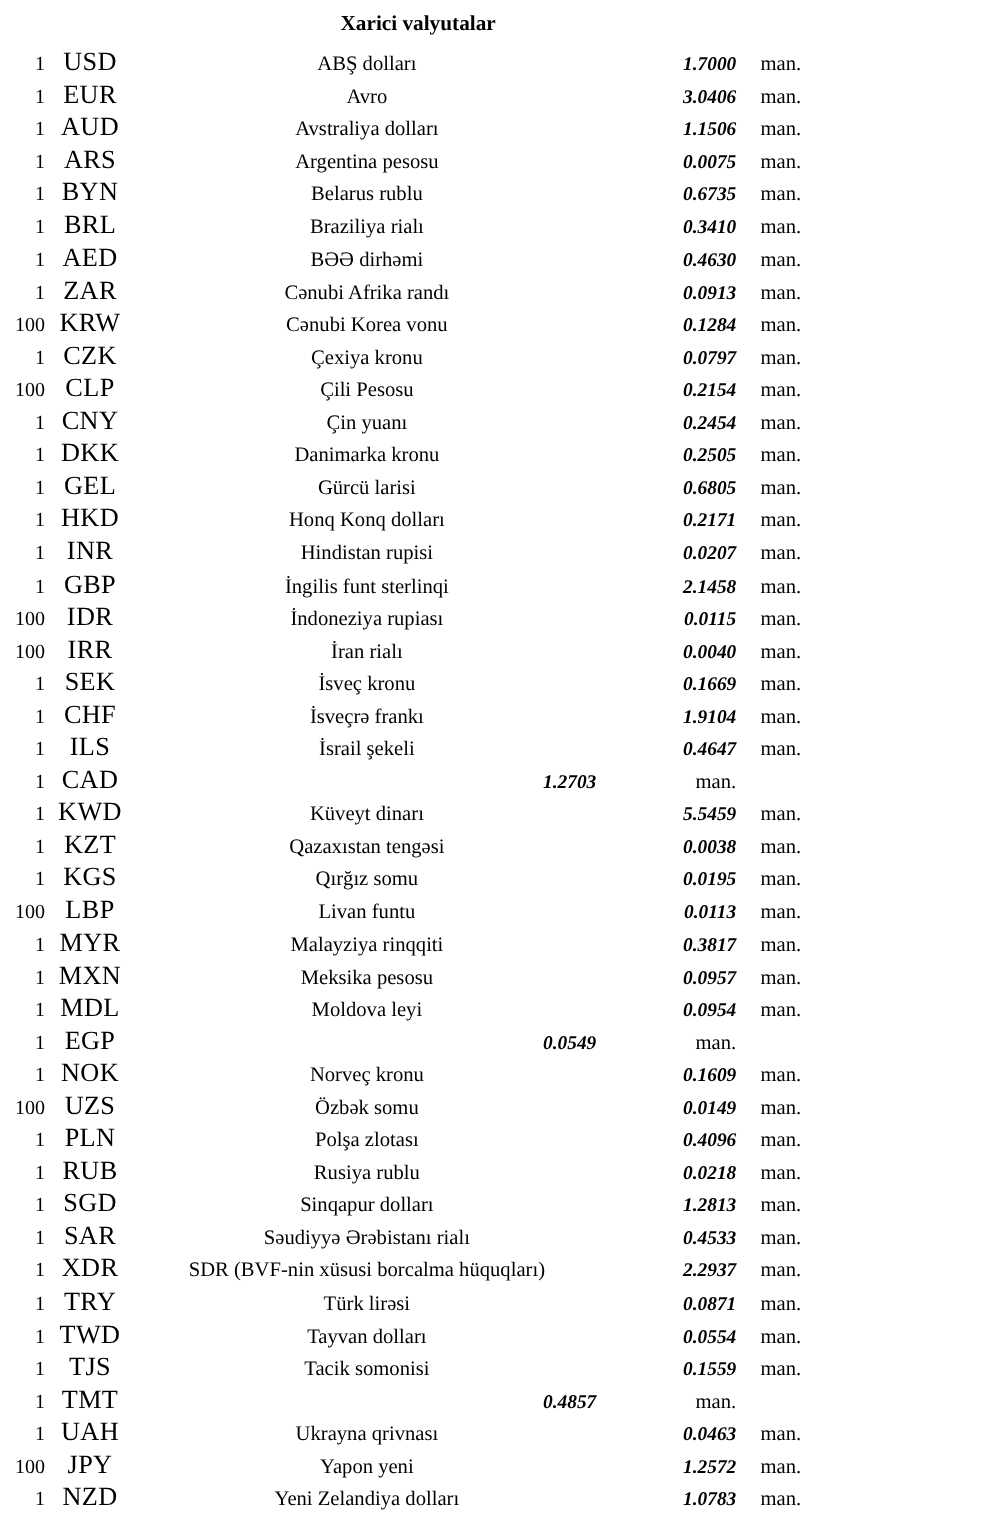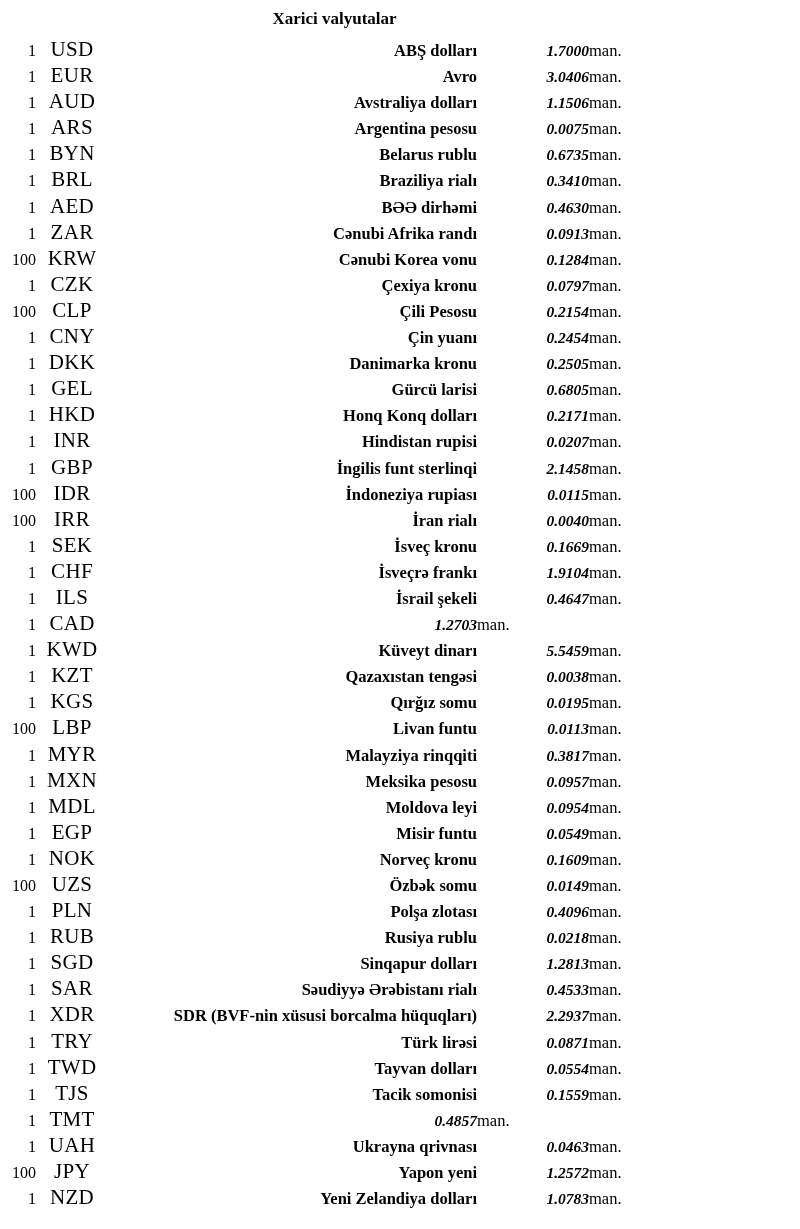--- a/index.html
+++ b/index.html
@@ -28,32 +28,32 @@
     text-align:right;
     padding-right:4px;
     font-size:16px;
   }
   .code{
     text-align:center;
     font-size:21px;
     letter-spacing:0.3px;
   }
   .name{
-    text-align:right;
+    text-align:center;
     padding-left:6px;
     overflow:hidden;
-    font-weight:bold;
   }
   .rate{
     text-align:right;
     font-weight:bold;
     font-style:italic;
     font-size:15.5px;
   }
   .unit{
+    text-align:right;
   }
 </style>
 </head>
 <body>
 
 <div class="page">
   <div class="title">Xarici valyutalar</div>
   <div class="rows" id="rows">
       <div class="row">
         <span class="qty">1</span>
@@ -260,21 +260,20 @@
       <div class="row">
         <span class="qty">1</span>
         <span class="code">MDL</span>
         <span class="name">Moldova leyi</span>
         <span class="rate">0.0954</span>
         <span class="unit">man.</span>
       </div>
       <div class="row">
         <span class="qty">1</span>
         <span class="code">EGP</span>
-        <span class="name">Misir funtu</span>
         <span class="rate">0.0549</span>
         <span class="unit">man.</span>
       </div>
       <div class="row">
         <span class="qty">1</span>
         <span class="code">NOK</span>
         <span class="name">Norveç kronu</span>
         <span class="rate">0.1609</span>
         <span class="unit">man.</span>
       </div>

